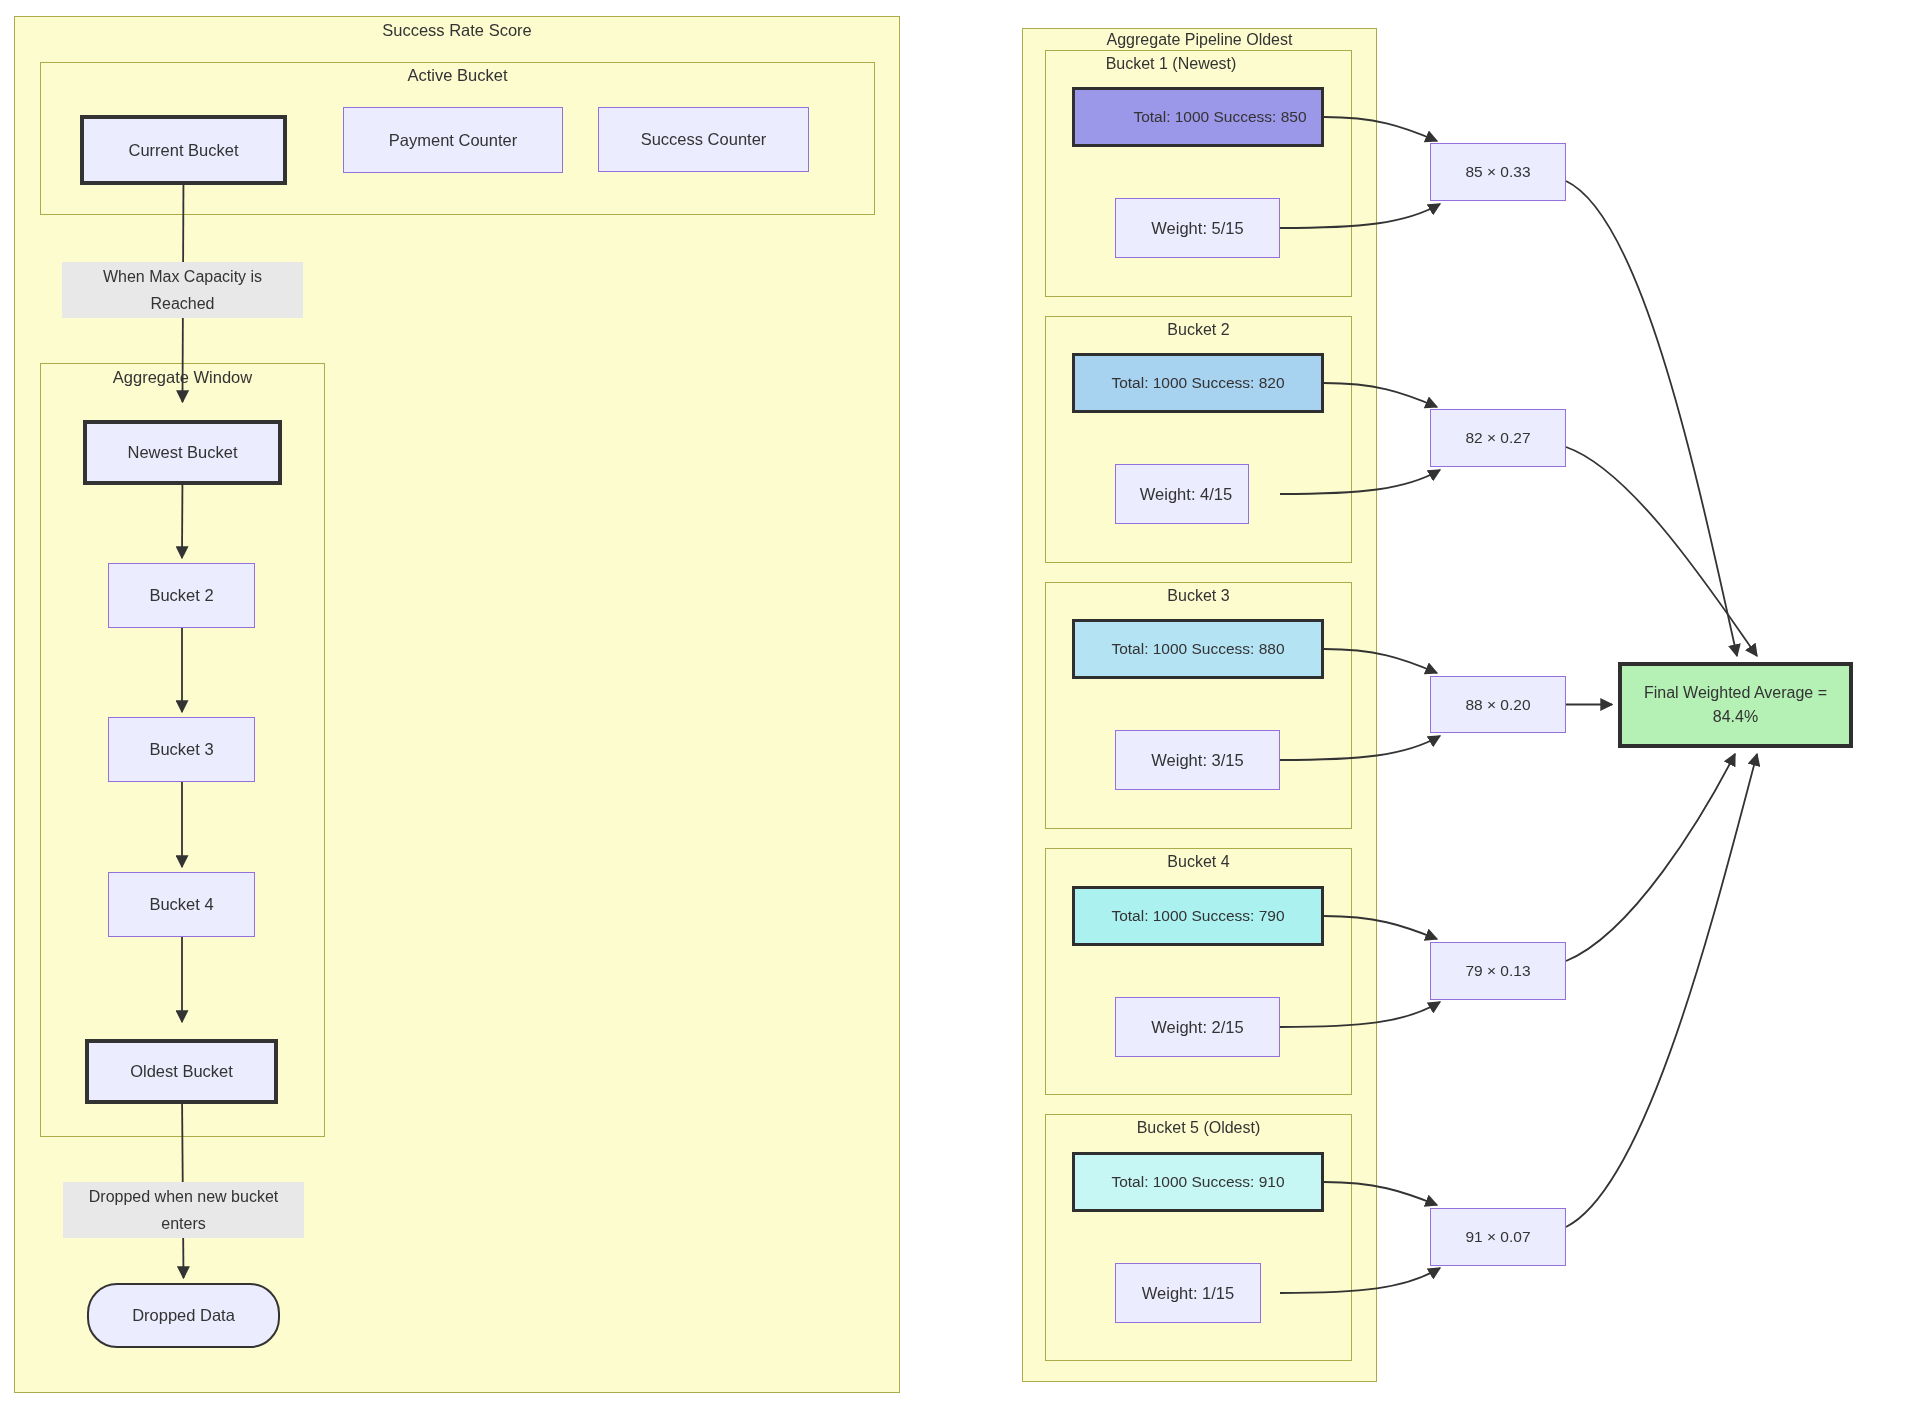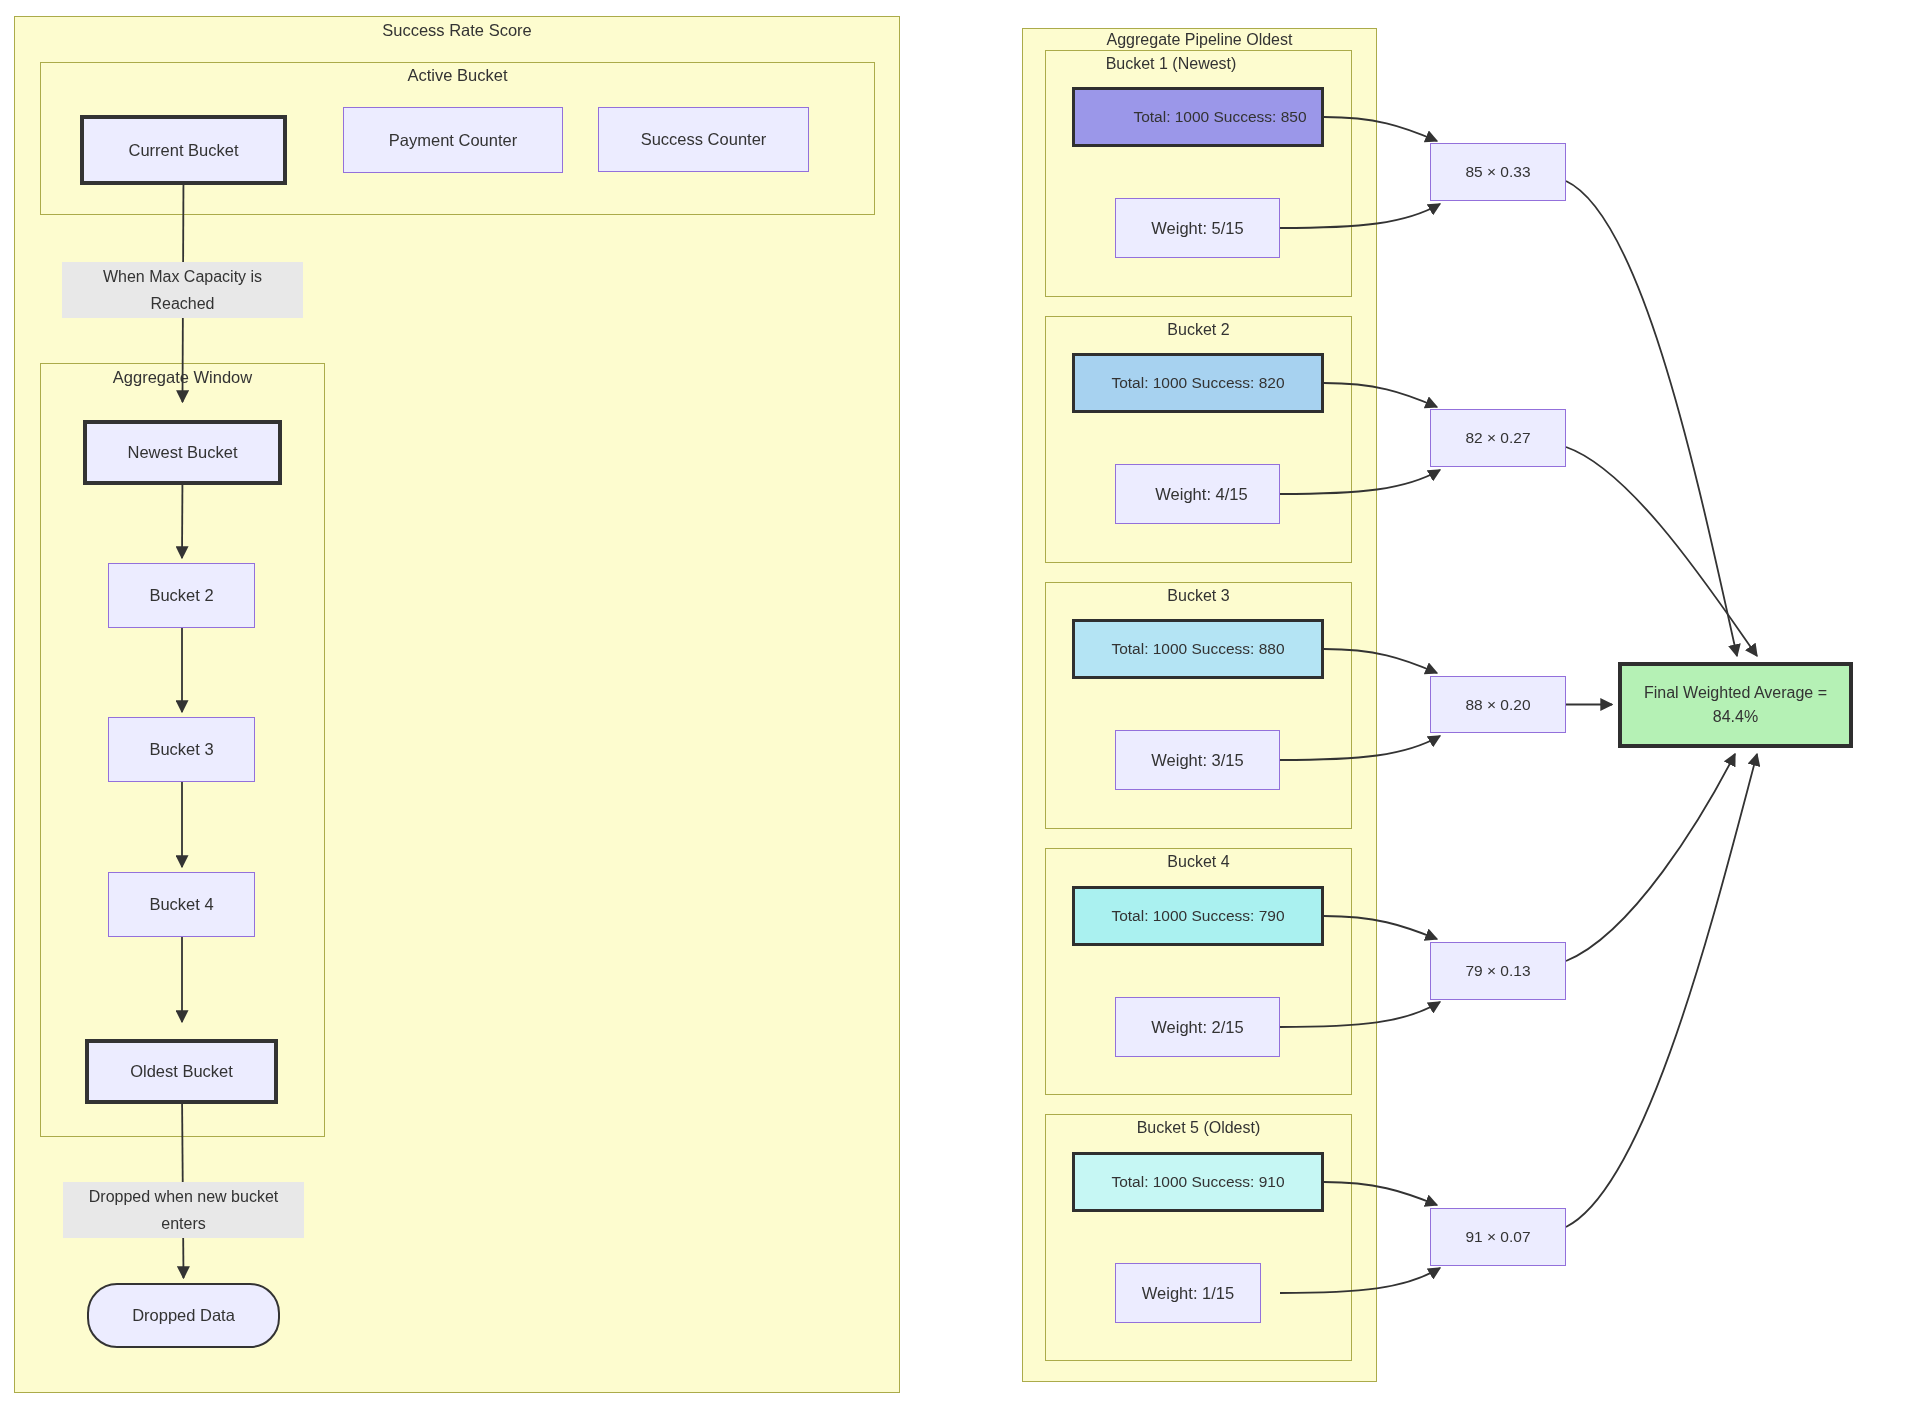--- a/index.html
+++ b/index.html
@@ -158,21 +158,21 @@
   <span>enters</span>
 </div>
 
 <div class="node dark2" style="left:87px; top:1283px; width:193px; height:65px;border-radius:30px;">Dropped Data</div>
 
 <div class="node total" style="left: 1072px; top: 87px; width: 252px; height: 60px; background-color: rgb(155, 151, 233); padding-left: 44px;">Total: 1000 Success: 850</div>
 <div class="node" style="left:1115px; top:198px; width:165px; height:60px;">Weight: 5/15</div>
 <div class="node mult" style="left:1430px; top:143px; width:136px; height:58px;">85 × 0.33</div>
 
 <div class="node total" style="left: 1072px; top: 353px; width: 252px; height: 60px; background-color: rgb(167, 210, 240);">Total: 1000 Success: 820</div>
-<div class="node" style="left:1115px; top:464px; width:165px; height:60px;padding-left:8px;">Weight: 4/15</div>
+<div class="node" style="left:1115px; top:464px; width:134px; height:60px;padding-left:8px;">Weight: 4/15</div>
 <div class="node mult" style="left:1430px; top:409px; width:136px; height:58px;">82 × 0.27</div>
 
 <div class="node total" style="left: 1072px; top: 619px; width: 252px; height: 60px; background-color: rgb(180, 228, 244);">Total: 1000 Success: 880</div>
 <div class="node" style="left:1115px; top:730px; width:165px; height:60px;text-align:center;">Weight: 3/15</div>
 <div class="node mult" style="left:1430px; top:676px; width:136px; height:57px;">88 × 0.20</div>
 
 <div class="node total" style="left: 1072px; top: 886px; width: 252px; height: 60px; background-color: rgb(170, 241, 240);">Total: 1000 Success: 790</div>
 <div class="node" style="left:1115px; top:997px; width:165px; height:60px;">Weight: 2/15</div>
 <div class="node mult" style="left:1430px; top:942px; width:136px; height:58px;">79 × 0.13</div>
 

